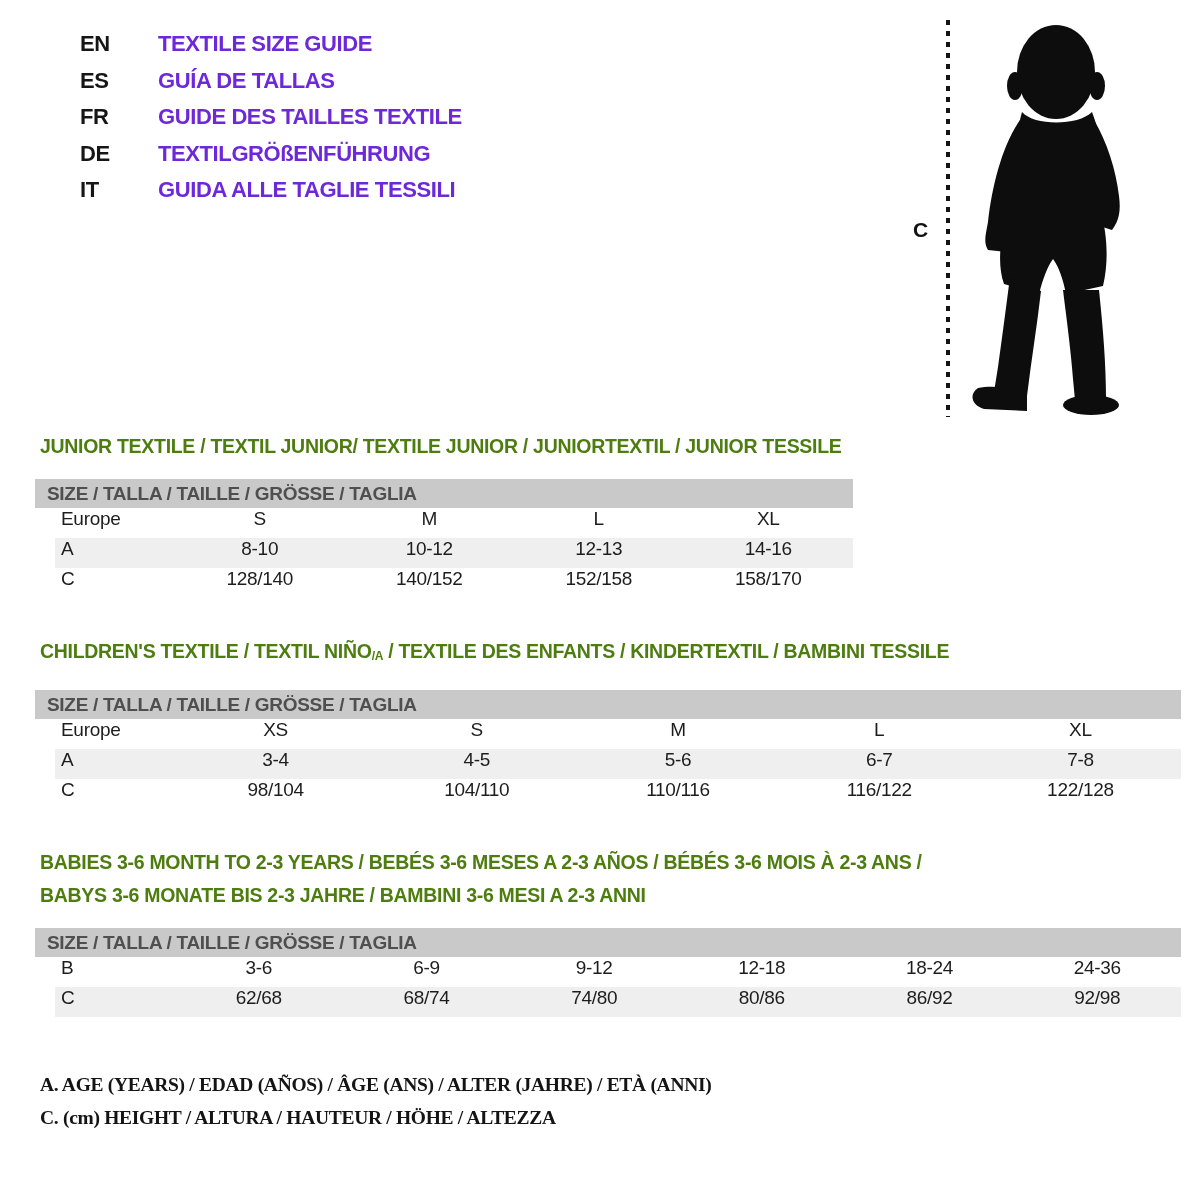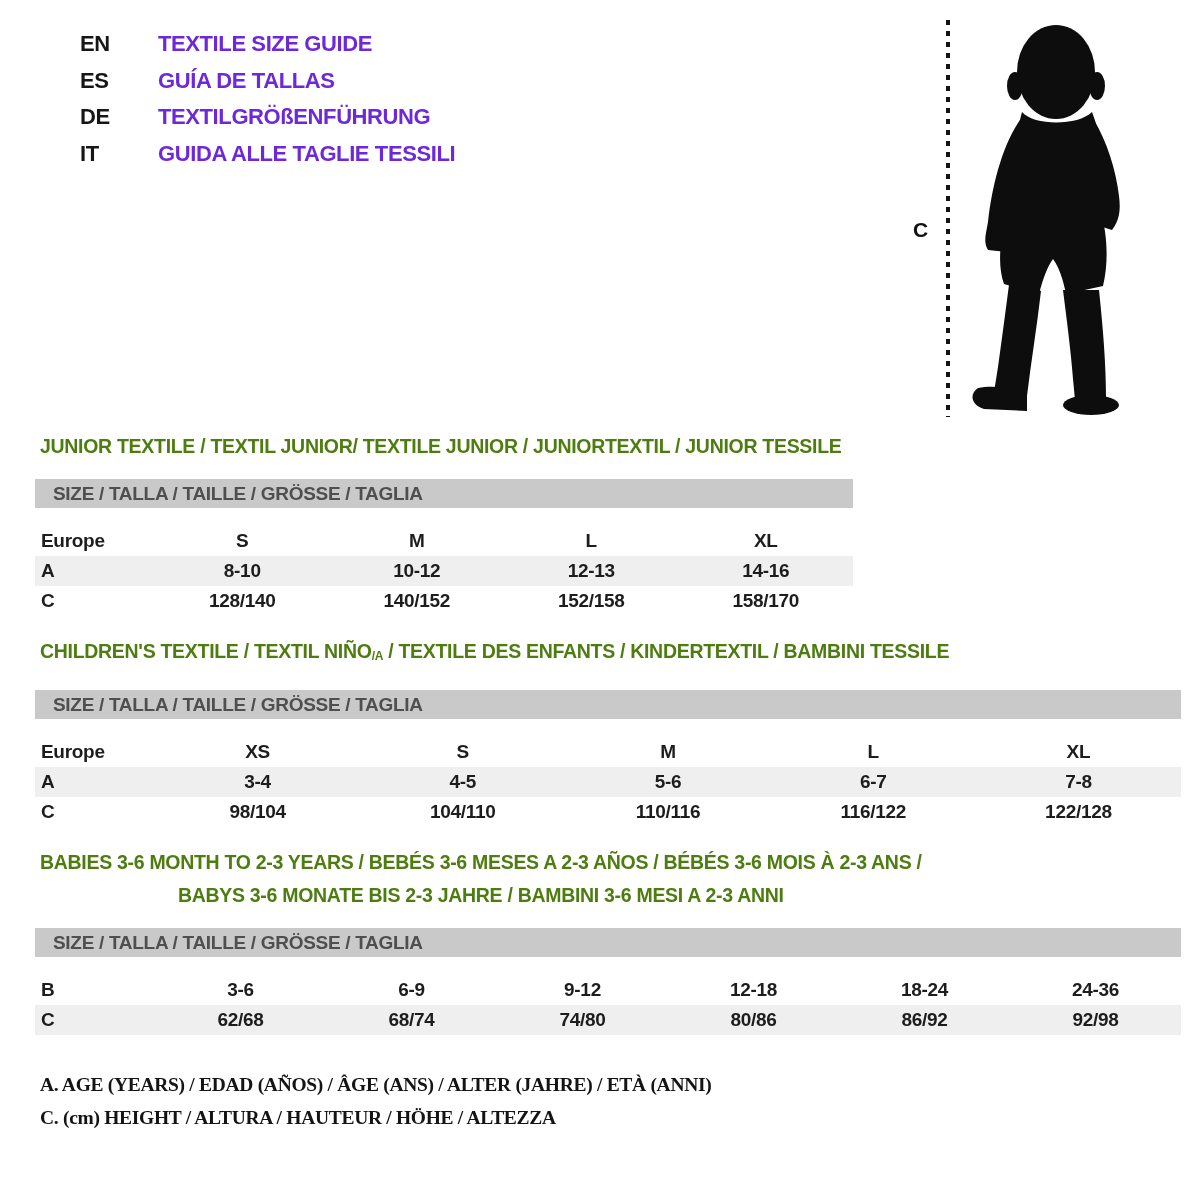--- a/index.html
+++ b/index.html
@@ -34,32 +34,32 @@
   }
   .baby-svg { position: absolute; left: 960px; top: 20px; }
 
   
   .section-title {
     position: absolute; left: 40px;
     font-size: 19.5px; font-weight: 700; letter-spacing: -0.3px;
     color: #4d7c0f; white-space: nowrap;
   }
   .section-title .sub { font-size: 0.62em; position: relative; top: 0.18em; }
-  .title-2line { line-height: 33px; text-align: center; }
+  .title-2line { line-height: 33px; }
 
   
   .size-table { position: absolute; left: 35px; }
   .band {
     height: 29px; background: #c9c9c9; display: flex; align-items: center;
-    padding-left: 18px; margin-bottom: 18px;
+    padding-left: 12px; margin-bottom: 0;
     font-size: 19px; font-weight: 700; letter-spacing: -0.3px; color: #4f4f4f;
   }
   .trow {
-    display: flex; height: 30px; align-items: center;
-    font-size: 19px; font-weight: 700; letter-spacing: -0.3px; color: #1d1d1d;
+    display: flex; height: 30px; 
+    font-size: 19px; font-weight: 400; letter-spacing: -0.3px; color: #1d1d1d; margin-left: 20px;
   }
   .trow.alt { background: #efefef; }
   .tlabel { width: 120px; padding-left: 6px; text-align: left; }
   .tcell { flex: 1; text-align: center; }
 
   
   .footnotes { position: absolute; left: 40px; top: 1068px; font-family: Liberation Serif, serif; }
   .footnote {
     font-size: 19.5px; font-weight: 700; letter-spacing: -0.3px;
     color: #141414; line-height: 33px; white-space: nowrap;
@@ -69,20 +69,24 @@
 <body>
 
 <div class="lang-list">
   <div class="lang-row">
     <span class="lang-code">EN</span>
     <span class="lang-label">TEXTILE SIZE GUIDE</span>
   </div>
   <div class="lang-row">
     <span class="lang-code">ES</span>
     <span class="lang-label">GUÍA DE TALLAS</span>
+  </div>
+  <div class="lang-row">
+    <span class="lang-code">FR</span>
+    <span class="lang-label">GUIDE DES TAILLES TEXTILE</span>
   </div>
   <div class="lang-row">
     <span class="lang-code">DE</span>
     <span class="lang-label">TEXTILGRÖßENFÜHRUNG</span>
   </div>
   <div class="lang-row">
     <span class="lang-code">IT</span>
     <span class="lang-label">GUIDA ALLE TAGLIE TESSILI</span>
   </div>
 </div>

